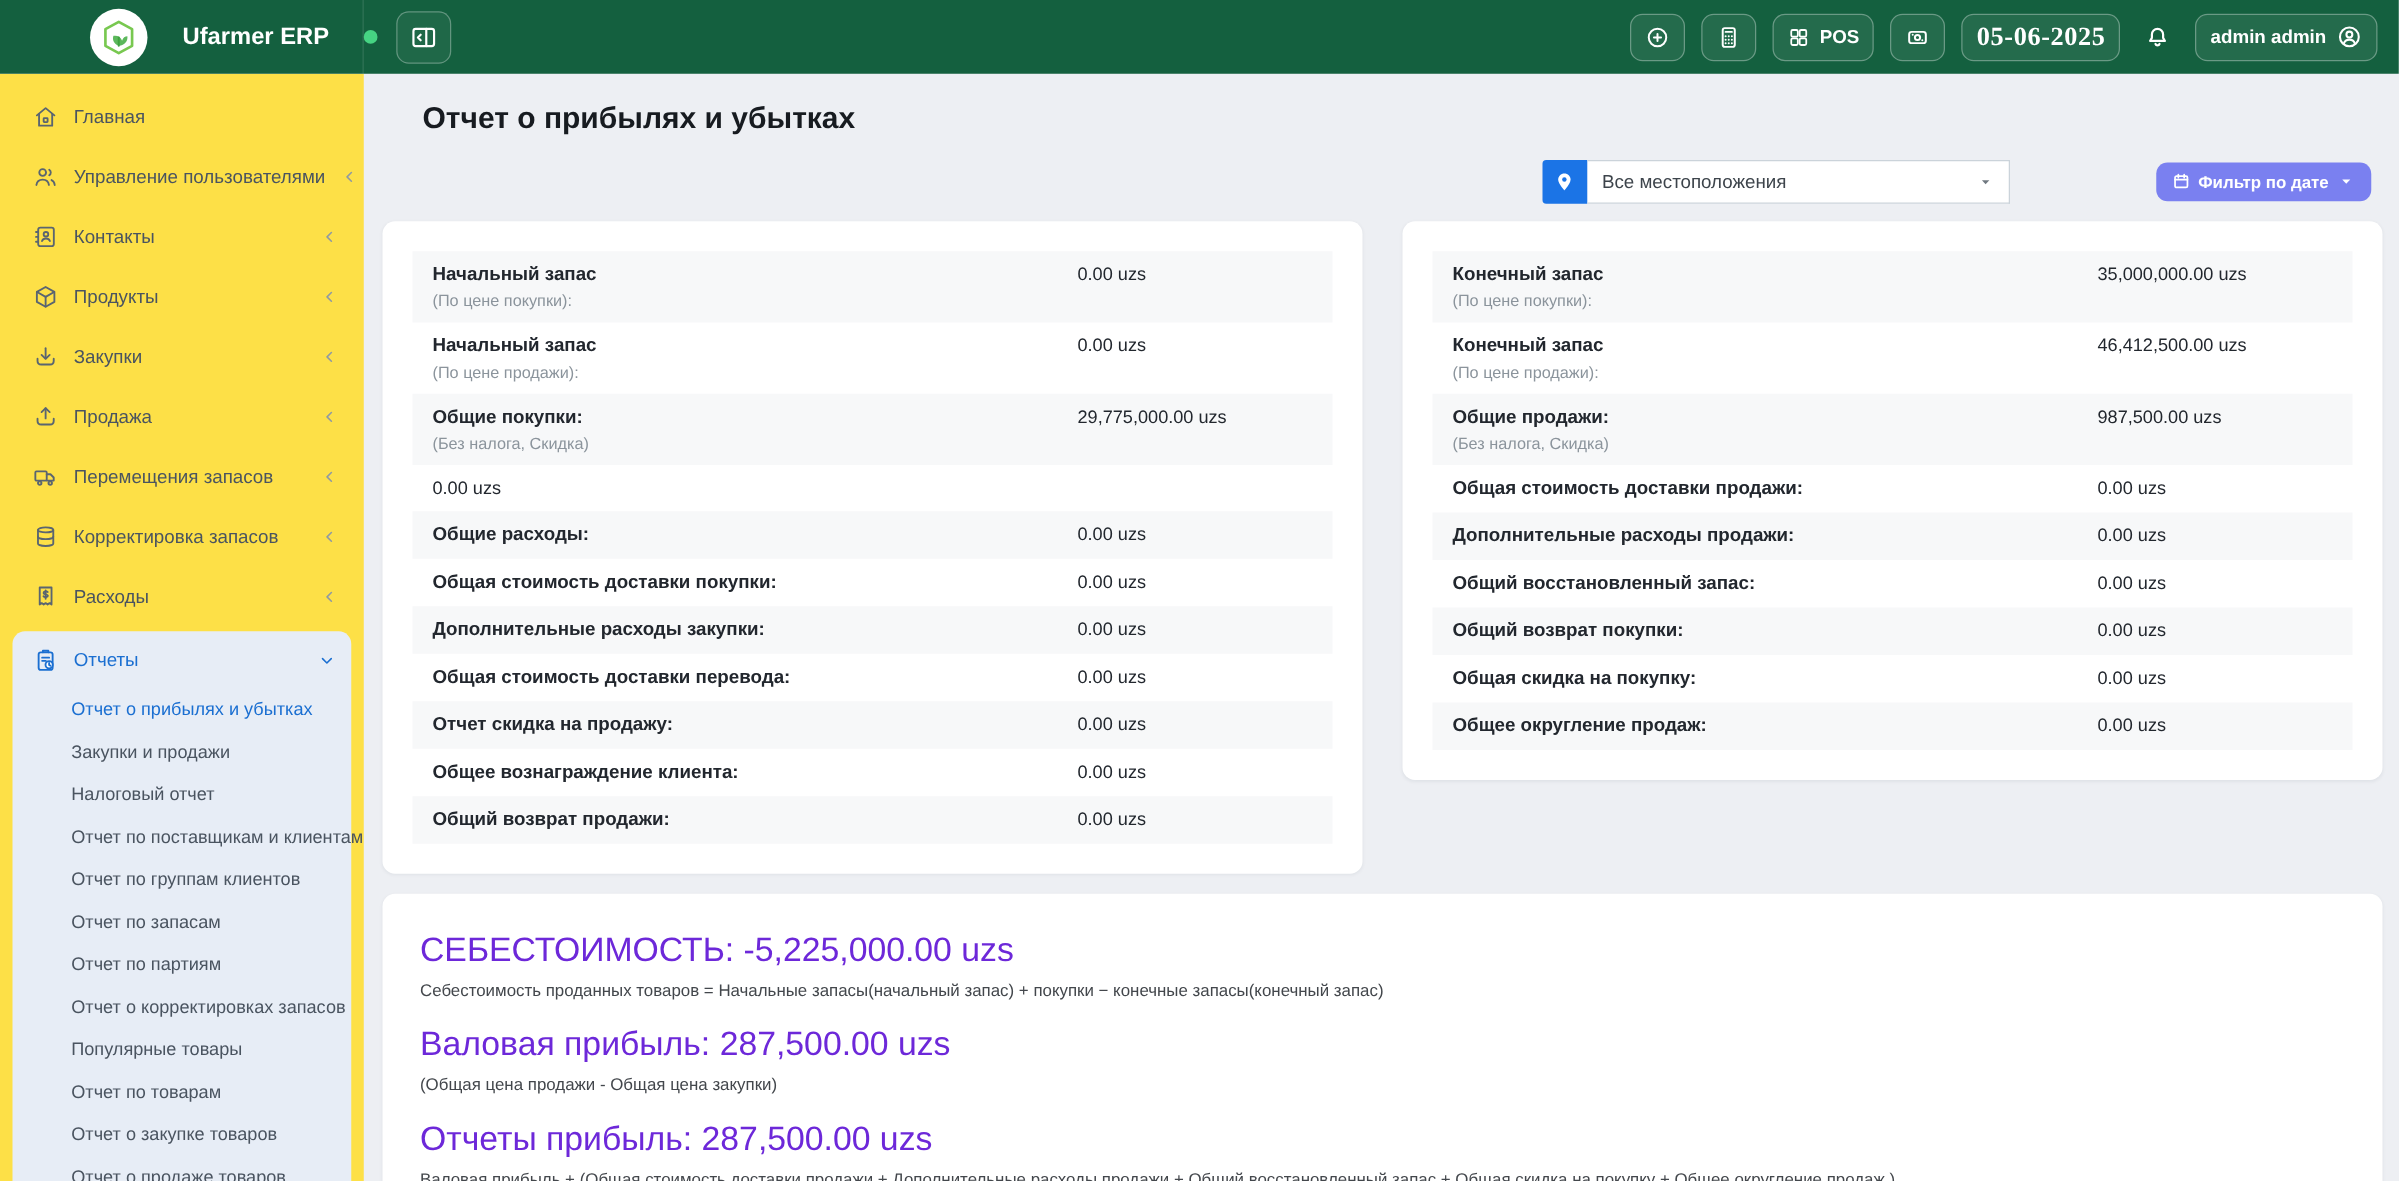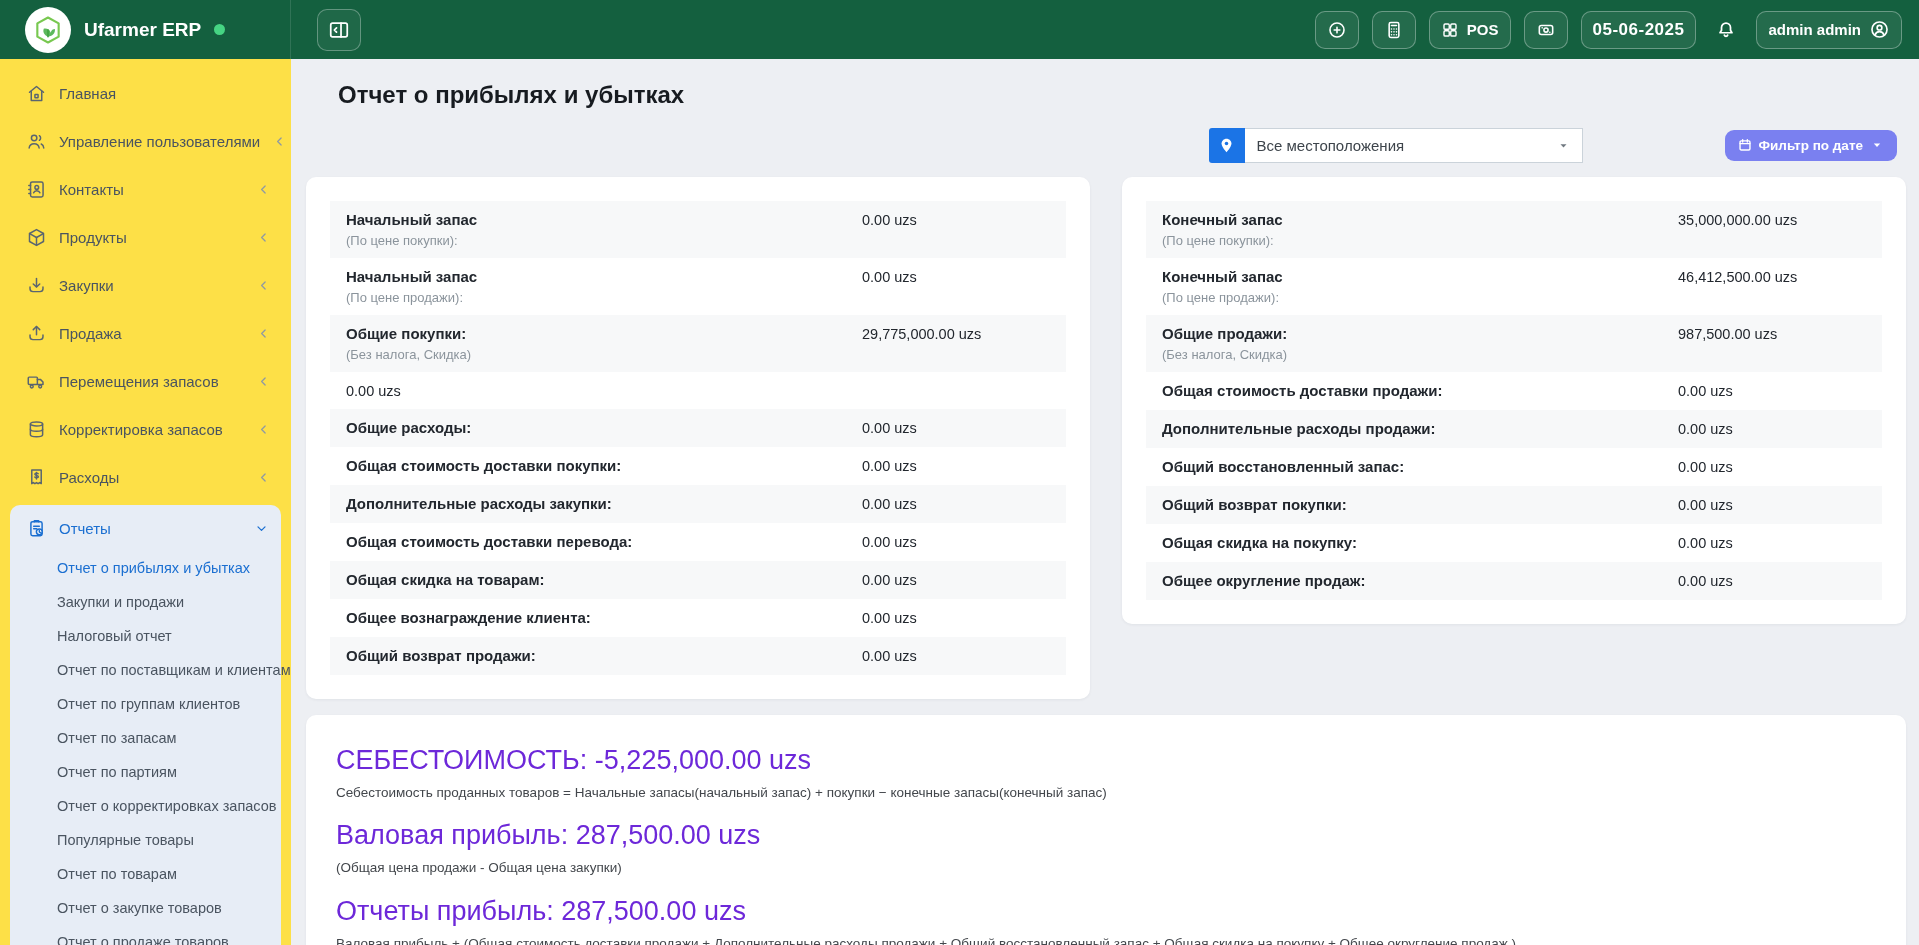--- a/index.html
+++ b/index.html
@@ -2,35 +2,35 @@
 <html><head>
 <meta charset="utf-8">
 <style>
   html,body{margin:0;padding:0;width:1919px;height:945px;overflow:hidden;
     font-family:"Liberation Sans",sans-serif;background:#edeff3;color:#22272e;}
   *{box-sizing:border-box;}
 
   
   .topbar{position:absolute;top:0;left:0;width:1919px;height:59px;background:#14603f;
     display:flex;align-items:center;z-index:20;}
-  .brand{width:291px;height:100%;display:flex;align-items:center;gap:13px;
-    padding-left:25px;border-right:1px solid rgba(255,255,255,.12);flex:none;}
+  .brand{width:291px;height:100%;display:flex;align-items:center;gap:28px;
+    padding-left:72px;border-right:1px solid rgba(255,255,255,.12);flex:none;}
   .logo-circle{width:46px;height:46px;border-radius:50%;background:#fff;
     display:flex;align-items:center;justify-content:center;flex:none;}
   .brand-name{color:#fff;font-weight:bold;font-size:19px;white-space:nowrap;}
   .status-dot{width:11px;height:11px;border-radius:50%;background:#46d483;flex:none;}
   .collapse-btn{margin-left:26px;width:44px;height:42px;border-radius:10px;
     border:1px solid rgba(255,255,255,.30);background:rgba(255,255,255,.05);
     display:flex;align-items:center;justify-content:center;cursor:pointer;padding:0;}
   .top-actions{margin-left:auto;display:flex;align-items:center;gap:13px;padding-right:17px;}
   .tb-btn{height:38px;min-width:44px;border-radius:10px;border:1px solid rgba(255,255,255,.32);
     background:rgba(255,255,255,.07);color:#fff;display:flex;align-items:center;
     justify-content:center;gap:8px;padding:0 11px;font-size:15px;font-weight:bold;cursor:pointer;}
   .tb-plain{border:none;background:none;min-width:34px;padding:0 2px;}
-  .date-badge{font-family:Liberation Sans, sans-serif;font-size:17px;letter-spacing:.5px;}
+  .date-badge{font-family:Liberation Serif, serif;font-size:21px;letter-spacing:.5px;}
   .icon{display:inline-flex;}
   .icon svg{width:100%;height:100%;fill:none;stroke:currentColor;stroke-width:1.7;
     stroke-linecap:round;stroke-linejoin:round;}
   .tb-ic{width:20px;height:20px;color:#fff;flex:none;}
   .tb-ic svg{stroke-width:1.9;}
 
   
   .sidebar{position:absolute;top:59px;left:0;width:291px;height:886px;background:#fde047;
     overflow:hidden;padding-top:10px;}
   .side-item{height:48px;display:flex;align-items:center;gap:12px;padding:0 20px 0 26px;
@@ -45,21 +45,21 @@
   .group-head .side-ic{color:#1b6fd1;}
   .group-head .chev{color:#1b6fd1;}
   .sub-item{height:34px;display:flex;align-items:center;padding-left:47px;font-size:14.5px;
     color:#4a5460;cursor:pointer;white-space:nowrap;}
   .sub-item.active{color:#1b6fd1;}
 
   
   .main{position:absolute;top:59px;left:291px;width:1628px;height:886px;overflow:hidden;
     padding:16px 13px 0 15px;}
   .page-title{margin:6px 0 0 32px;font-size:24px;font-weight:bold;color:#171b20;}
-  .filter-row{display:flex;align-items:center;margin-top:18px;height:36px;gap:25px;}
+  .filter-row{display:flex;align-items:center;margin-top:18px;height:36px;}
   .loc-select{margin-left:auto;width:374px;height:35px;display:flex;align-items:stretch;cursor:pointer;}
   .pin-box{width:36px;background:#1b74e6;border-radius:3px 0 0 3px;display:flex;
     align-items:center;justify-content:center;flex:none;}
   .pin-box .icon{width:17px;height:17px;}
   .loc-field{flex:1;background:#fff;border:1px solid #cbd3da;border-left:none;
     display:flex;align-items:center;padding:0 12px;font-size:15px;color:#3d444b;}
   .loc-caret{margin-left:auto;width:13px;height:13px;color:#707880;}
   .date-btn{margin-left:117px;margin-right:9px;height:31px;border:none;border-radius:9px;
     background:#7a80f0;color:#fff;font-size:13.5px;font-weight:bold;display:flex;
     align-items:center;gap:7px;padding:0 13px;cursor:pointer;font-family:inherit;}
@@ -408,21 +408,21 @@
           </div>
           <div class="prow">
             <div class="plabel"><b>Дополнительные расходы закупки:</b></div>
             <div class="pvalue">0.00 uzs</div>
           </div>
           <div class="prow">
             <div class="plabel"><b>Общая стоимость доставки перевода:</b></div>
             <div class="pvalue">0.00 uzs</div>
           </div>
           <div class="prow">
-            <div class="plabel"><b>Общая скидка на товарам:</b></div>
+            <div class="plabel"><b>Отчет скидка на продажу:</b></div>
             <div class="pvalue">0.00 uzs</div>
           </div>
           <div class="prow">
             <div class="plabel"><b>Общее вознаграждение клиента:</b></div>
             <div class="pvalue">0.00 uzs</div>
           </div>
           <div class="prow">
             <div class="plabel"><b>Общий возврат продажи:</b></div>
             <div class="pvalue">0.00 uzs</div>
           </div>

